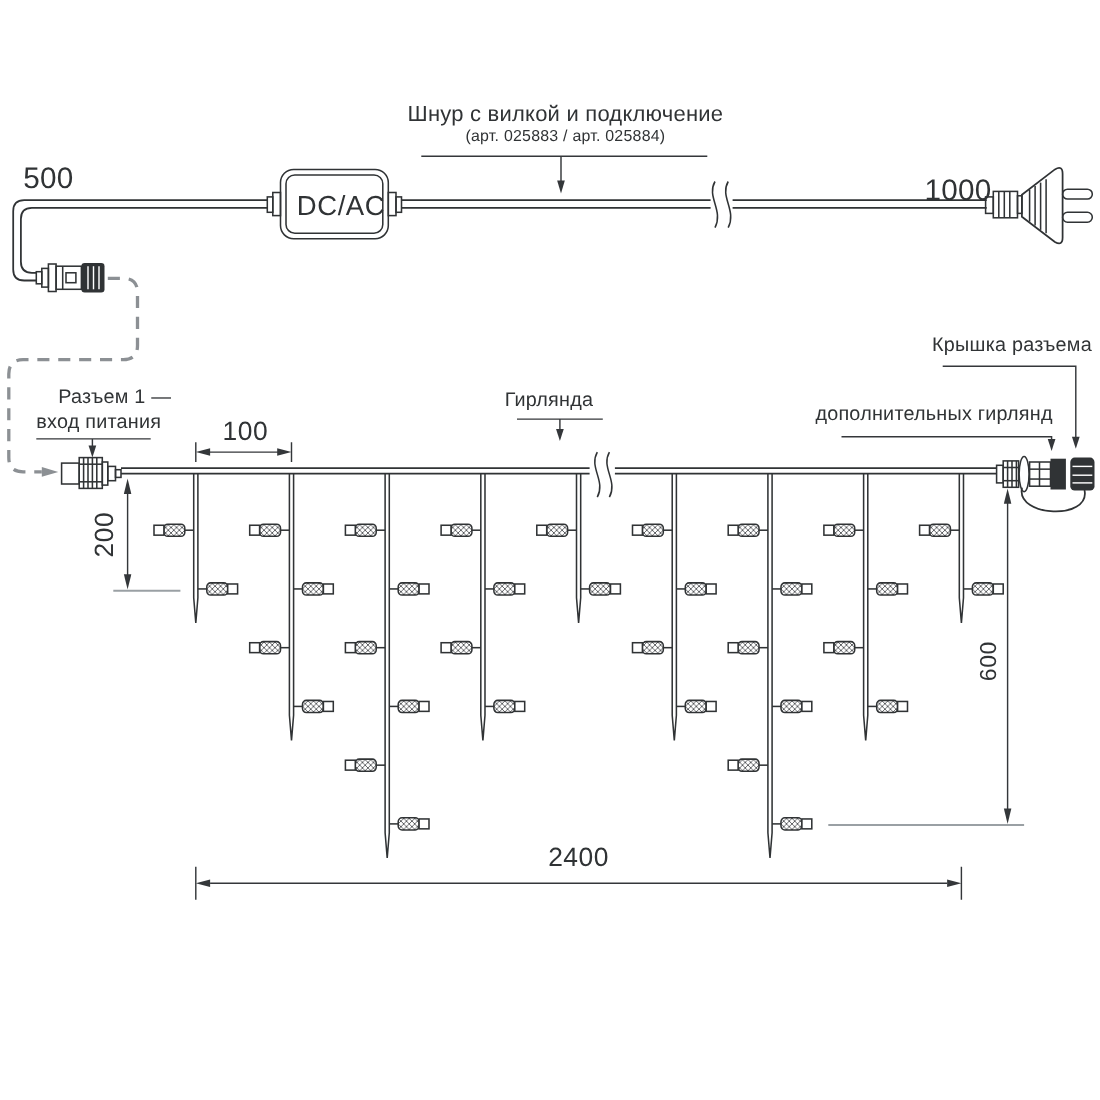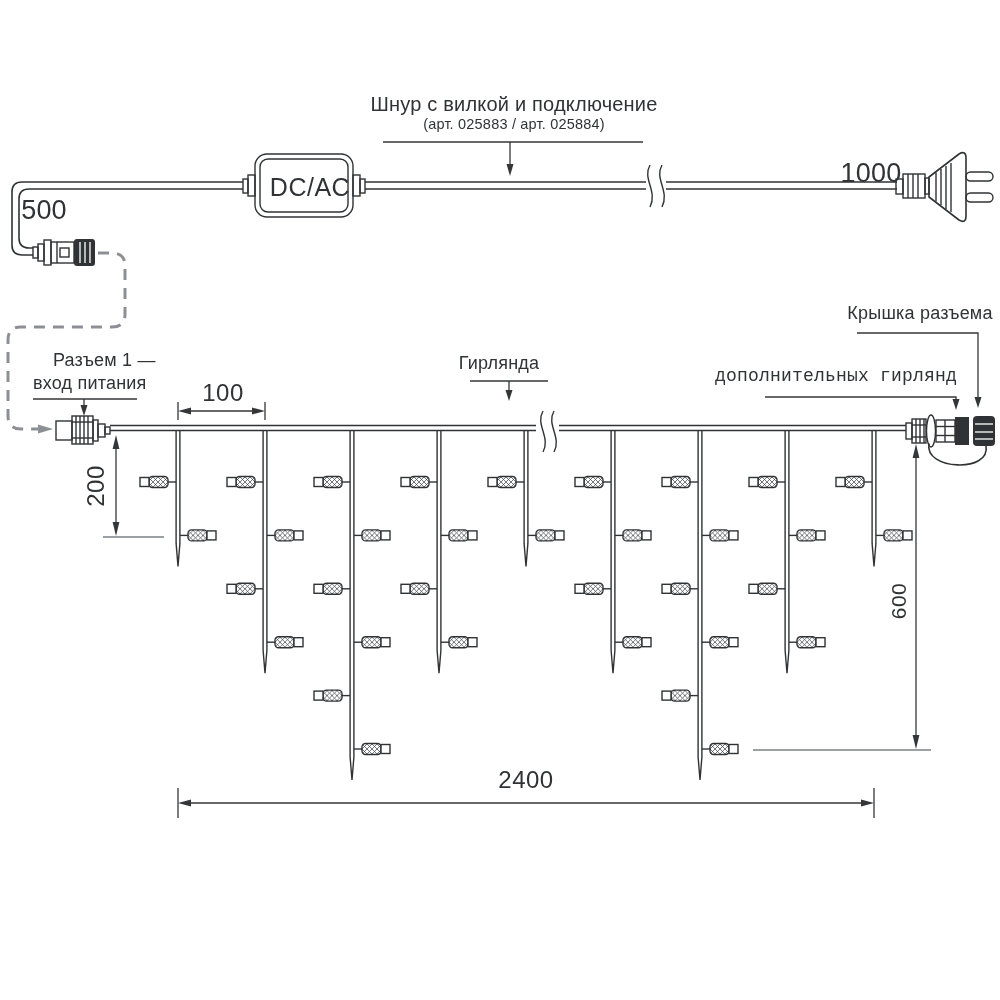--- a/index.html
+++ b/index.html
@@ -377,34 +377,34 @@
           </g>
           <g transform="translate(874,535.4) scale(1,1)">
             <line class="ln" x1="1.9" y1="0" x2="10" y2="0"></line>
             <rect class="ln lampbody" x="10" y="-5.5" width="19" height="11" rx="3.5"></rect>
             <rect class="ln capfill" x="29" y="-4.5" width="9" height="9"></rect>
           </g>
         </g>
       </g>
 </svg>
 
-<div class="t big ctr" style="left:16px;top:146px;width:56px;margin-top:48px;">500</div>
+<div class="t big ctr" style="left:16px;top:146px;width:56px;">500</div>
 <div class="t big ctr" style="left:833px;top:157px;width:76px;">1000</div>
 <div class="t ctr" style="left:256px;top:172px;width:108px;font-size:25px;letter-spacing:.5px;">DC/AC</div>
 
 <div class="t ctr" style="left:363px;top:92px;width:302px;font-size:20px;">Шнур с вилкой и подключение</div>
 <div class="t ctr" style="left:363px;top:115px;width:302px;font-size:14.5px;">(арт. 025883 / арт. 025884)</div>
 
 
 <div class="t" style="left:33px;top:349px;margin-left:20px;">Разъем 1 —</div>
 <div class="t" style="left:33px;top:372px;">вход питания</div>
 
 <div class="t ctr" style="left:424px;top:352px;width:150px;">Гирлянда</div>
 
-<div class="t rgt" style="left:700px;top:365px;width:257px;font-family:Liberation Mono, monospace;">дополнительных гирлянд</div>
+<div class="t rgt" style="left:700px;top:365px;width:257px;">дополнительных гирлянд</div>
 
 <div class="t ctr" style="left:845px;top:302px;width:150px;">Крышка разъема</div>
 
 <div class="t num ctr" style="left:181px;top:378px;width:84px;">100</div>
 <div class="t num ctr rot" style="left:61px;top:474px;width:64px;height:24px;">200</div>
 <div class="t ctr rot" style="left:866px;top:589px;width:64px;height:24px;font-size:21px;letter-spacing:.5px;">600</div>
 <div class="t num ctr" style="left:466px;top:765px;width:120px;">2400</div>
 
 </div>
 

